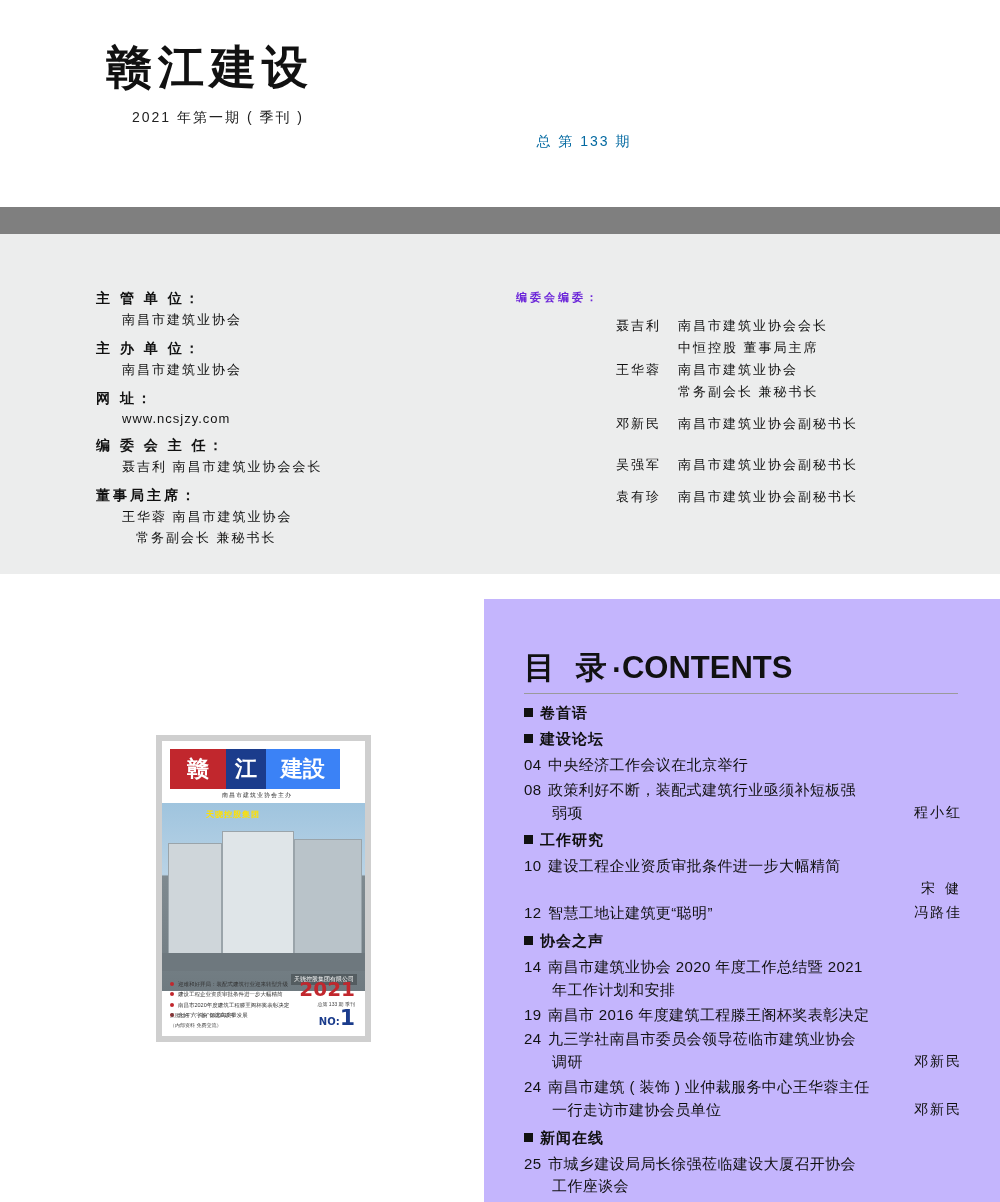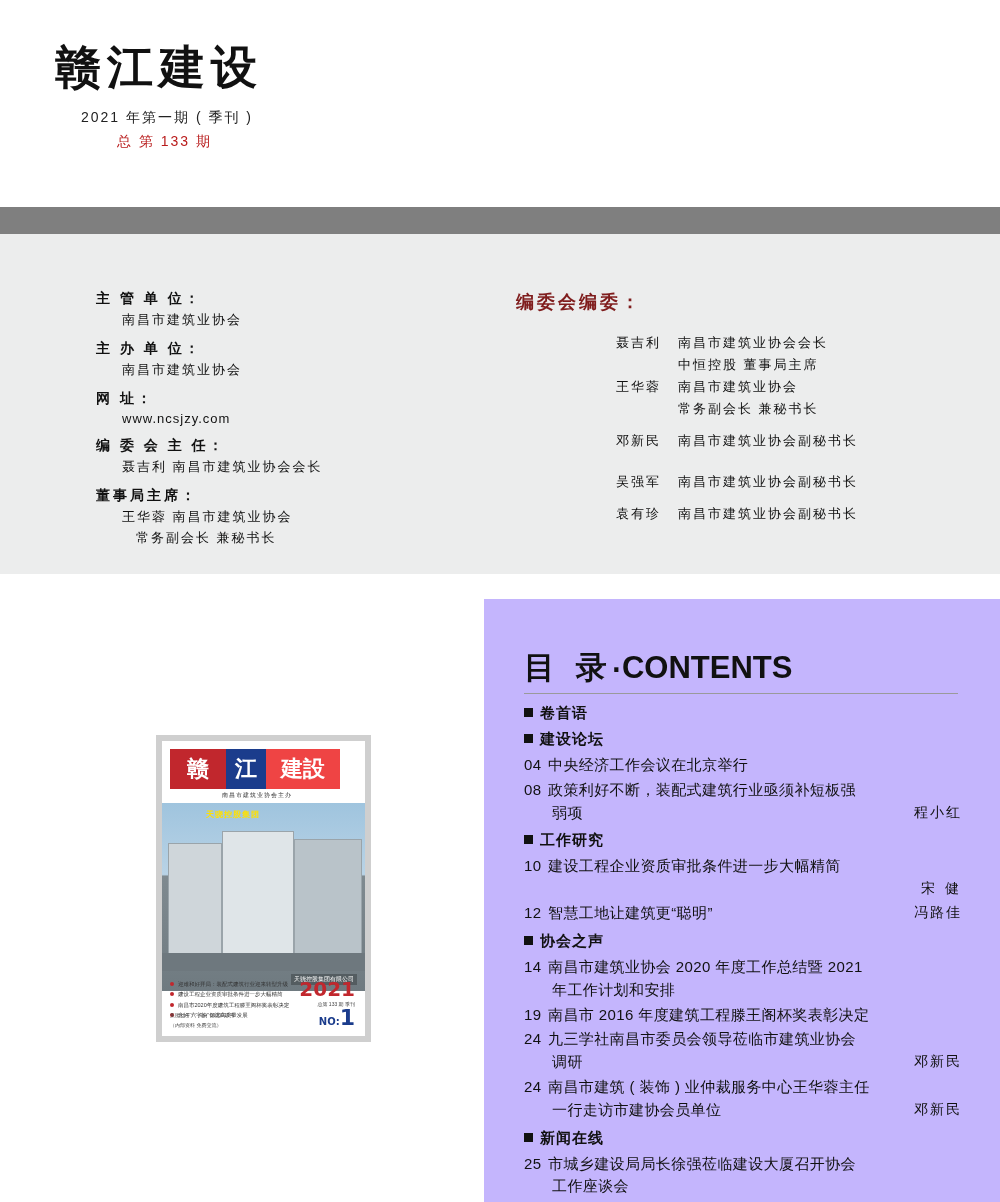--- a/index.html
+++ b/index.html
@@ -12,43 +12,44 @@
     background: #ffffff;
     font-family: "Liberation Sans", sans-serif;
     color: #1a1a1a;
     position: relative;
     overflow: hidden;
   }
 
   
   .masthead {
     padding-top: 40px;
-    padding-left: 55px;
+    padding-left: 106px;
   }
   .mast-title {
     font-family: "DejaVu Sans", sans-serif;
     font-size: 46px;
     font-weight: bold;
     letter-spacing: 6px;
     color: #111;
     line-height: 1.2;
   }
   .mast-sub {
     margin-top: 14px;
     font-size: 14px;
     letter-spacing: 2px;
     color: #222;
     padding-left: 26px;
   }
   .mast-sub2 {
     margin-top: 6px;
     font-size: 14px;
     letter-spacing: 2px;
-    color: #b91c1c;
+    color: #0369a1;
     padding-left: 62px;
+    text-align: center;
   }
 
   
   .grey-bar {
     position: absolute;
     left: 0;
     top: 207px;
     width: 1000px;
     height: 27px;
     background: #7f7f7f;
@@ -86,25 +87,25 @@
     font-size: 13px;
     letter-spacing: 2px;
     color: #111;
     padding-left: 26px;
     margin-top: 3px;
     margin-bottom: 11px;
   }
   .im-val.indent2 { padding-left: 40px; }
   .im-val.url { letter-spacing: 1px; font-family: "Liberation Sans", sans-serif; }
   .im-head {
-    font-size: 18px;
+    font-size: 11px;
     letter-spacing: 3px;
     font-weight: bold;
-    color: #7f1d1d;
-    margin-bottom: 20px;
+    color: #6d28d9;
+    margin-bottom: 12px;
   }
   .ed-row {
     font-size: 13px;
     letter-spacing: 2px;
     color: #111;
     padding-left: 100px;
     margin-bottom: 4px;
     white-space: nowrap;
   }
   .ed-row .nm { display: inline-block; width: 62px; }
@@ -248,21 +249,21 @@
     color: #fff;
     font-weight: bold;
     font-size: 22px;
     width: 40px;
     display: flex;
     align-items: center;
     justify-content: center;
     font-family: "DejaVu Sans", sans-serif;
   }
   .cv-logo .b3 {
-    background: #ef4444;
+    background: #3b82f6;
     color: #fff;
     font-weight: bold;
     font-size: 22px;
     flex: 1;
     display: flex;
     align-items: center;
     justify-content: center;
     font-family: "DejaVu Sans", sans-serif;
   }
   .cv-sub {

